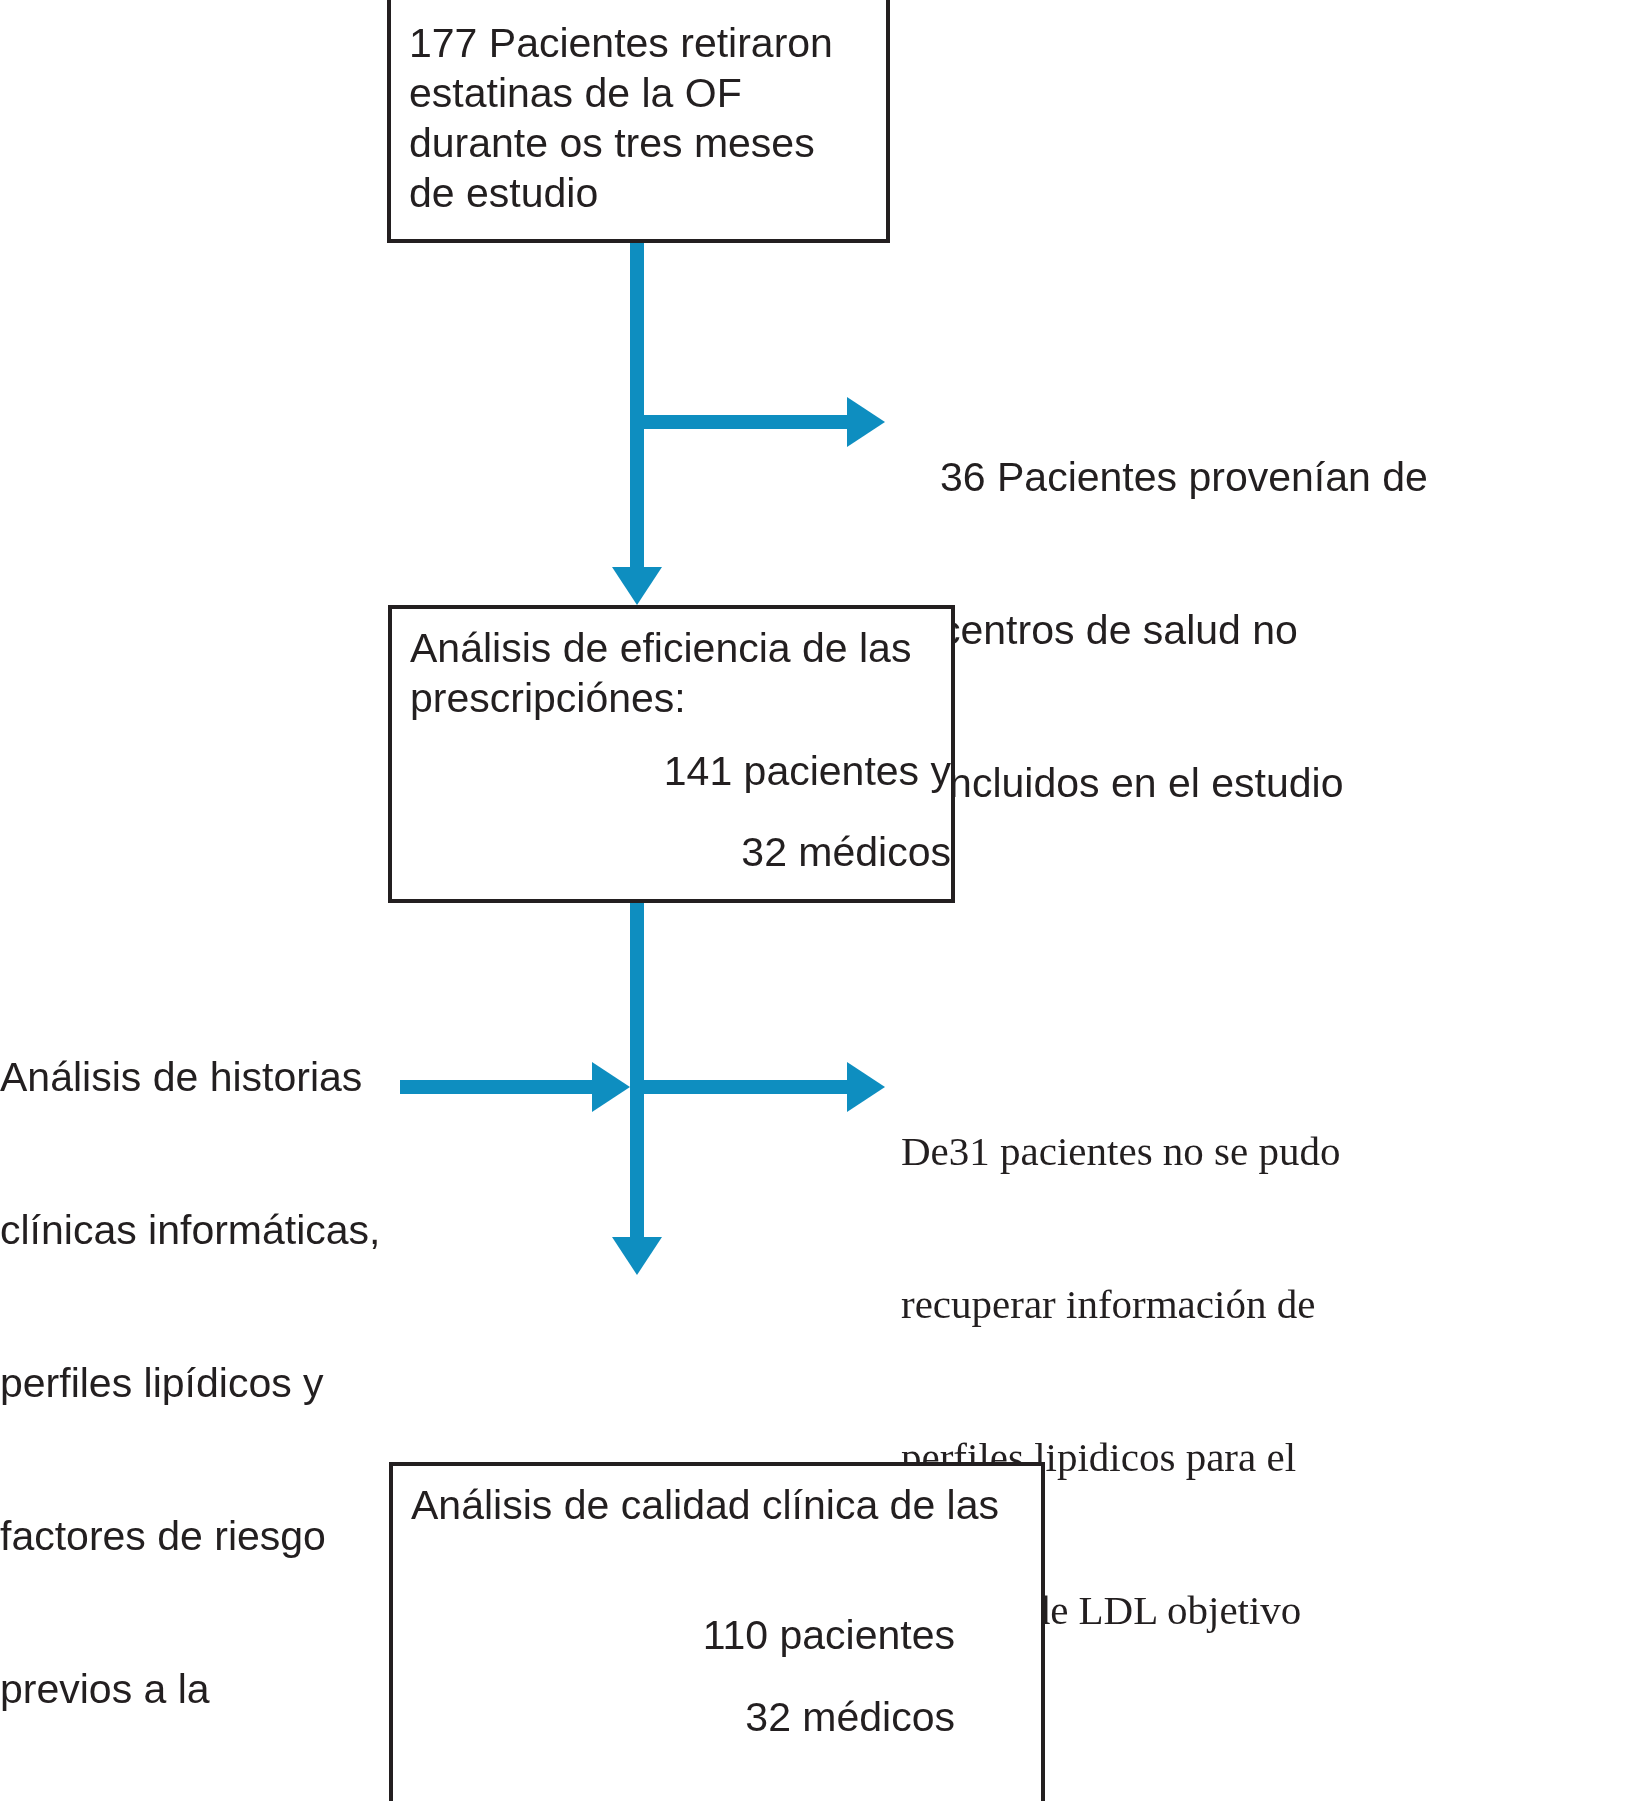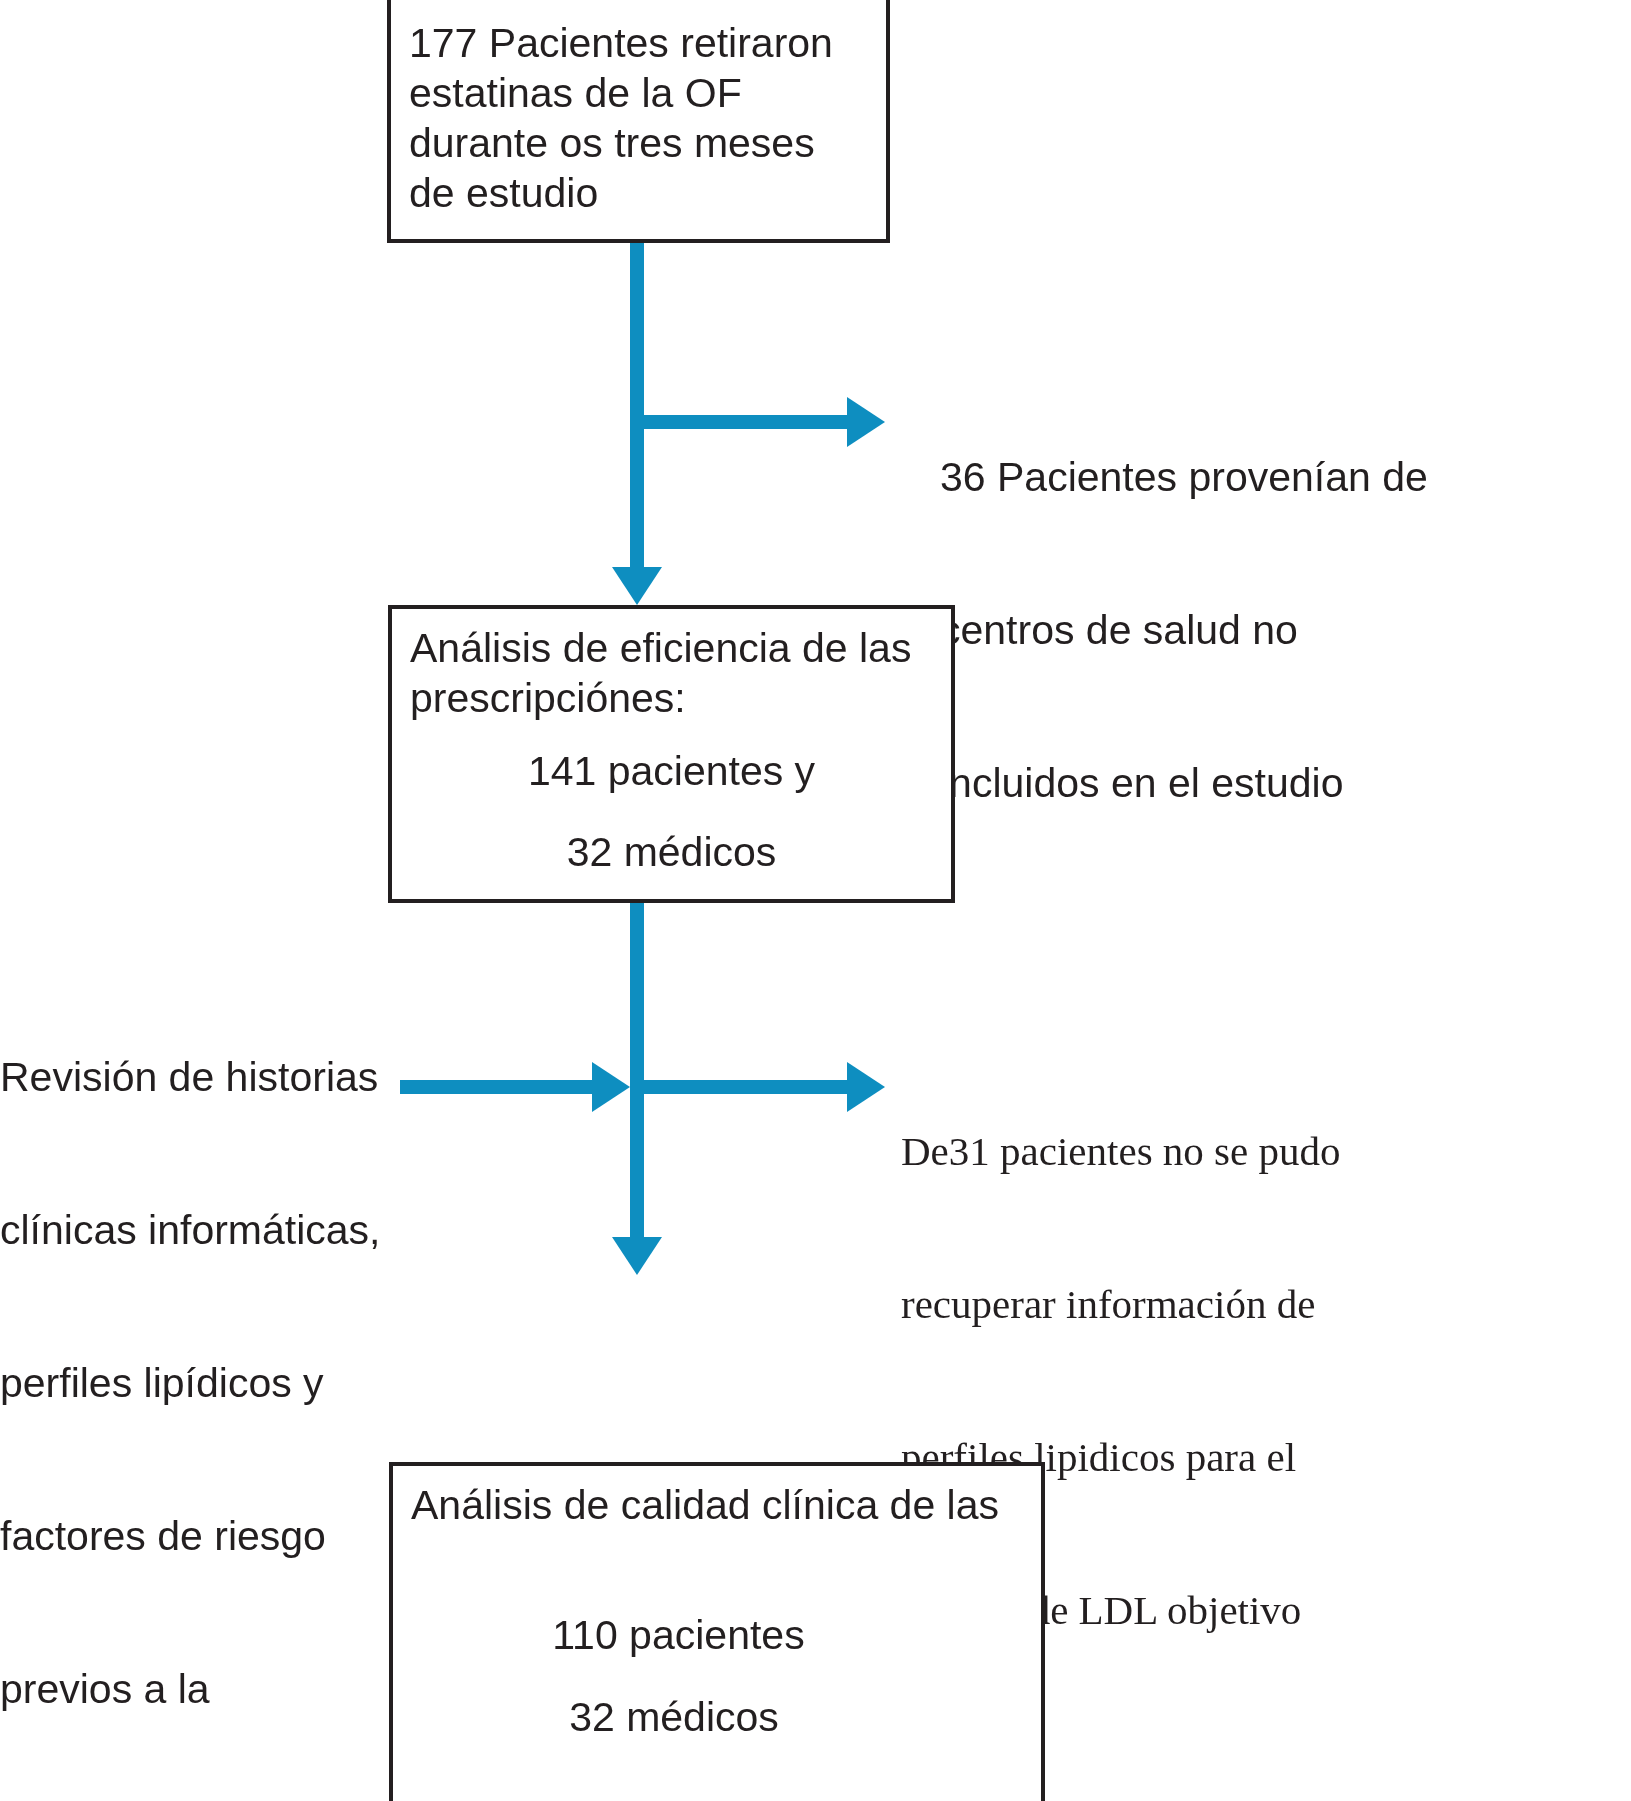--- a/index.html
+++ b/index.html
@@ -26,21 +26,21 @@
   }
   .box-line {
     font-size: 41px;
     line-height: 50px;
     white-space: pre;
   }
   .box-head {
     text-align: left;
   }
   .box-center {
-    text-align: center;
+    text-align: right;
   }
 
   
   .note {
     position: absolute;
     font-size: 41px;
     line-height: 51px;
     color: #231f20;
     white-space: pre;
   }
@@ -104,21 +104,21 @@
   <div class="conn vline" style="left:630px; top:903px; height:340px;"></div>
   <div class="arrow-down" style="left:612px; top:1237px;"></div>
 
   <div class="conn hline" style="left:400px; top:1080px; width:200px;"></div>
   <div class="arrow-right" style="left:592px; top:1062px;"></div>
 
   <div class="conn hline" style="left:637px; top:1080px; width:215px;"></div>
   <div class="arrow-right" style="left:847px; top:1062px;"></div>
 
   <div class="note" style="left:0px; top:950px;">
-    <div>Revisión de historias</div>
+    <div>Análisis de historias</div>
     <div>clínicas informáticas,</div>
     <div>perfiles lipídicos y</div>
     <div>factores de riesgo</div>
     <div>previos a la</div>
     
   </div>
 
   <div class="note" style="left:901px; top:1024px;font-family:Liberation Serif, serif;">
     <div>De31 pacientes no se pudo</div>
     <div>recuperar información de</div>

